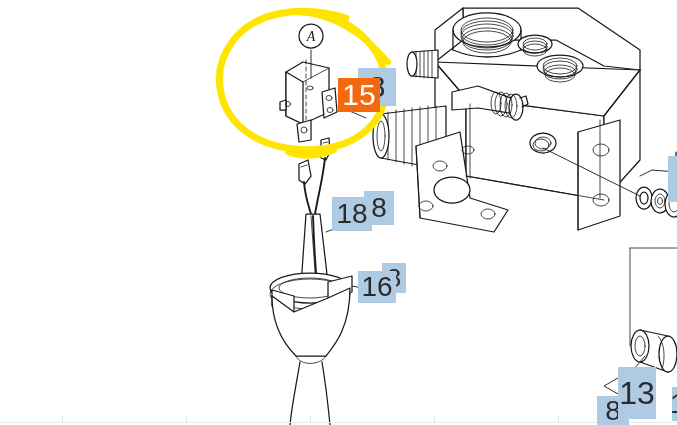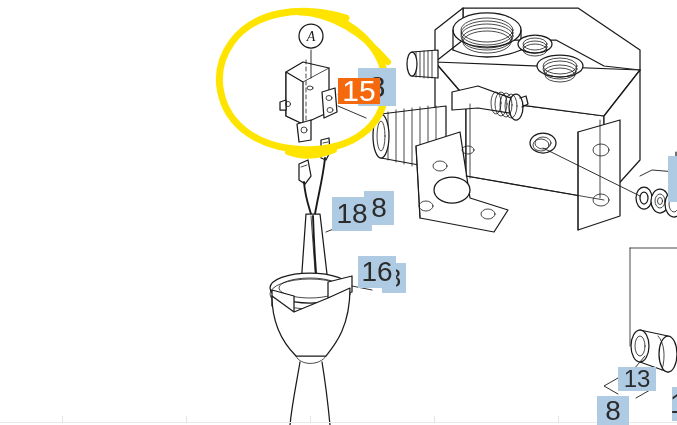--- a/index.html
+++ b/index.html
@@ -287,27 +287,27 @@
   </svg>
 
   <div class="baseline-rule"></div>
   <div class="baseline-tick" style="left:62px"></div>
   <div class="baseline-tick" style="left:186px"></div>
   <div class="baseline-tick" style="left:310px"></div>
   <div class="baseline-tick" style="left:434px"></div>
   <div class="baseline-tick" style="left:558px"></div>
 
   <div id="callouts">
-      <div class="callout-box callout-orange" style="left: 338px; top: 78px; width: 42px; height: 26px; font-size: 30px; z-index: 6;">15</div>
+      <div class="callout-box callout-orange" style="left: 338px; top: 78px; width: 42px; height: 34px; font-size: 30px; z-index: 6;">15</div>
       <div class="callout-box callout-blue" style="left: 358px; top: 68px; width: 38px; height: 38px; font-size: 30px; z-index: 5;">8</div>
       <div class="callout-box callout-blue" style="left: 332px; top: 197px; width: 40px; height: 34px; font-size: 28px; z-index: 6;">18</div>
       <div class="callout-box callout-blue" style="left: 364px; top: 191px; width: 30px; height: 34px; font-size: 28px; z-index: 5;">8</div>
-      <div class="callout-box callout-blue" style="left: 358px; top: 256px; width: 38px; height: 32px; font-size: 28px; z-index: 6;">16</div>
+      <div class="callout-box callout-blue" style="left: 358px; top: 271px; width: 38px; height: 32px; font-size: 28px; z-index: 6;">16</div>
       <div class="callout-box callout-blue" style="left: 382px; top: 263px; width: 24px; height: 30px; font-size: 26px; z-index: 5;">8</div>
-      <div class="callout-box callout-blue" style="left: 618px; top: 367px; width: 38px; height: 24px; font-size: 24px; z-index: 6;">13</div>
+      <div class="callout-box callout-blue" style="left: 618px; top: 367px; width: 38px; height: 52px; font-size: 32px; z-index: 6;">13</div>
       <div class="callout-box callout-blue" style="left: 672px; top: 387px; width: 27px; height: 34px; font-size: 28px; z-index: 5;">14</div>
       <div class="callout-box callout-blue" style="left: 597px; top: 396px; width: 32px; height: 29px; font-size: 28px; z-index: 4;">8</div>
     </div>
 
   <div id="edge-strips">
       <div class="edge-strip" style="left: 668px; top: 156px; width: 9px; height: 46px;"></div>
     </div>
 
 </div>
 

